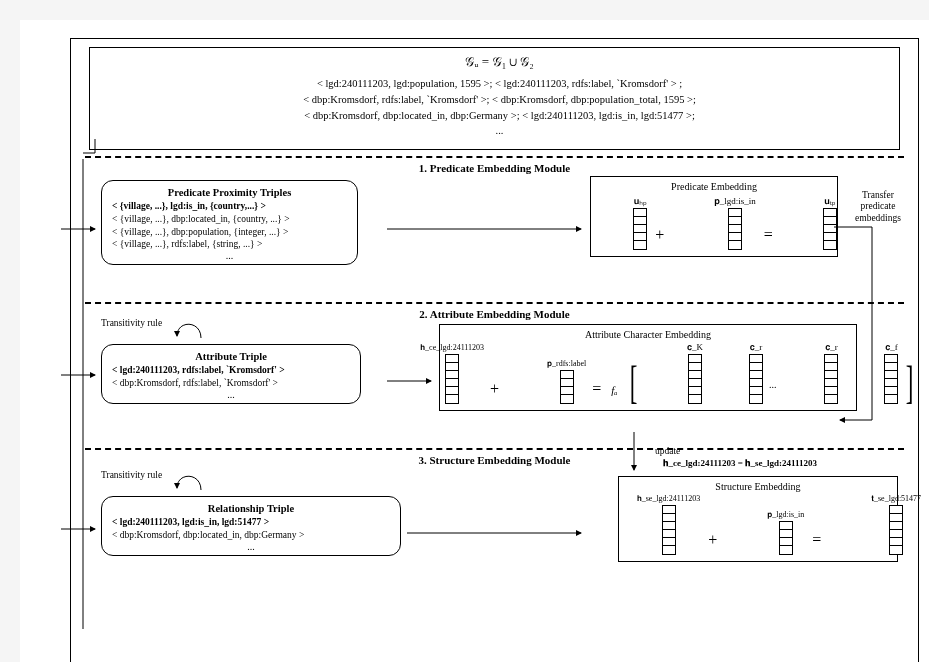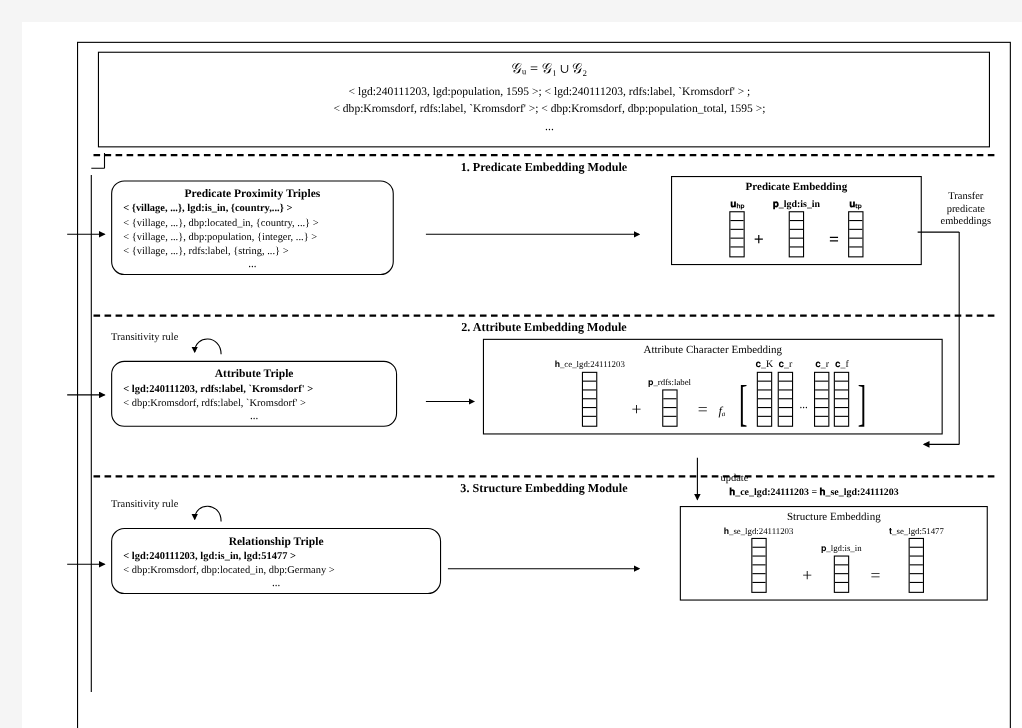--- a/index.html
+++ b/index.html
@@ -76,21 +76,21 @@
     background: #fff;
     padding: 4px 8px 6px 8px;
   }
   .right-box .rb-title {
     text-align: center;
     font-size: 10px;
     margin-bottom: 2px;
   }
   .vec-row { display: flex; align-items: flex-end; gap: 6px; justify-content: center; }
   .vec-label { font-size: 9px; text-align: center; margin-bottom: 1px; }
-  .vec-col { display: flex; flex-direction: column; align-items: center; }
+  .vec-col { display: flex; flex-direction: column; align-items: center; padding-left: 42px; }
   .vec {
     display: flex; flex-direction: column;
     border: 1px solid #000; background: #fff;
   }
   .vec .cell { width: 12px; height: 8px; border-bottom: 1px solid #000; }
   .vec .cell:last-child { border-bottom: 0; }
   .vec.short .cell { width: 12px; height: 8px; }
   .op { font-size: 16px; padding: 0 2px 6px 2px; }
   .fa { font-style: italic; font-size: 11px; padding: 0 4px 8px 4px; }
   .bracket-l, .bracket-r {
@@ -118,20 +118,21 @@
 
     <svg class="arrow-svg" style="left:4px;top:120px;" width="22" height="480">
       <line x1="8" y1="0" x2="8" y2="470" stroke="#000" stroke-width="1"></line>
     </svg>
 
     <div class="top-box">
       <div class="formula">𝒢ᵤ = 𝒢₁ ∪ 𝒢₂</div>
       <div class="triples">
         <div>&lt; lgd:240111203,  lgd:population, 1595 &gt;; &lt; lgd:240111203, rdfs:label, `Kromsdorf' &gt; ;</div>
         <div>&lt; dbp:Kromsdorf, rdfs:label, `Kromsdorf' &gt;; &lt; dbp:Kromsdorf, dbp:population_total, 1595 &gt;;</div>
+        <div>&lt; dbp:Kromsdorf, dbp:located_in, dbp:Germany &gt;;  &lt; lgd:240111203, lgd:is_in, lgd:51477 &gt;;</div>
         <div>...</div>
       </div>
     </div>
 
     <svg class="arrow-svg" style="left:4px;top:100px;" width="30" height="28">
       <line x1="20" y1="0" x2="20" y2="14" stroke="#000" stroke-width="1"></line>
       <line x1="8" y1="14" x2="20" y2="14" stroke="#000" stroke-width="1"></line>
     </svg>
 
     <div class="dashed-sep"></div>
@@ -158,21 +159,21 @@
 
       <svg class="arrow-svg" style="left:316px;top:46px;" width="200" height="14">
         <defs>
             <marker id="ah2" markerWidth="6" markerHeight="6" refX="5" refY="3" orient="auto">
               <path d="M0,0 L6,3 L0,6 Z" fill="#000"></path>
             </marker>
           </defs>
         <line x1="0" y1="7" x2="194" y2="7" stroke="#000" stroke-width="1" marker-end="url(#ah2)"></line>
       </svg>
 
-      <div class="right-box" style="right:80px; top:0px; width:228px;font-weight:bold;">
+      <div class="right-box" style="right:80px; top:0px; width:248px;">
         <div class="rb-title">Predicate Embedding</div>
         <div class="vec-row">
           <div class="vec-col">
             <div class="vec-label">𝐮ₕₚ</div>
             <div class="vec">
                 <div class="cell"></div>
                 <div class="cell"></div>
                 <div class="cell"></div>
                 <div class="cell"></div>
                 <div class="cell"></div>

